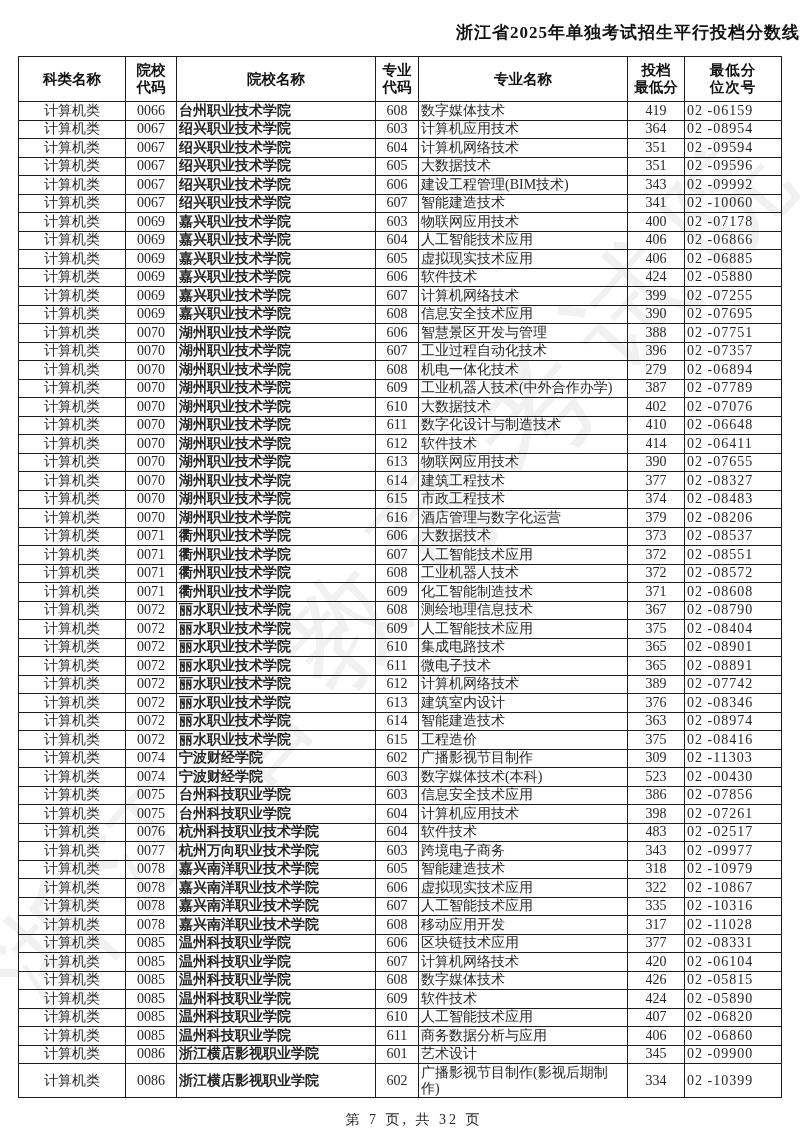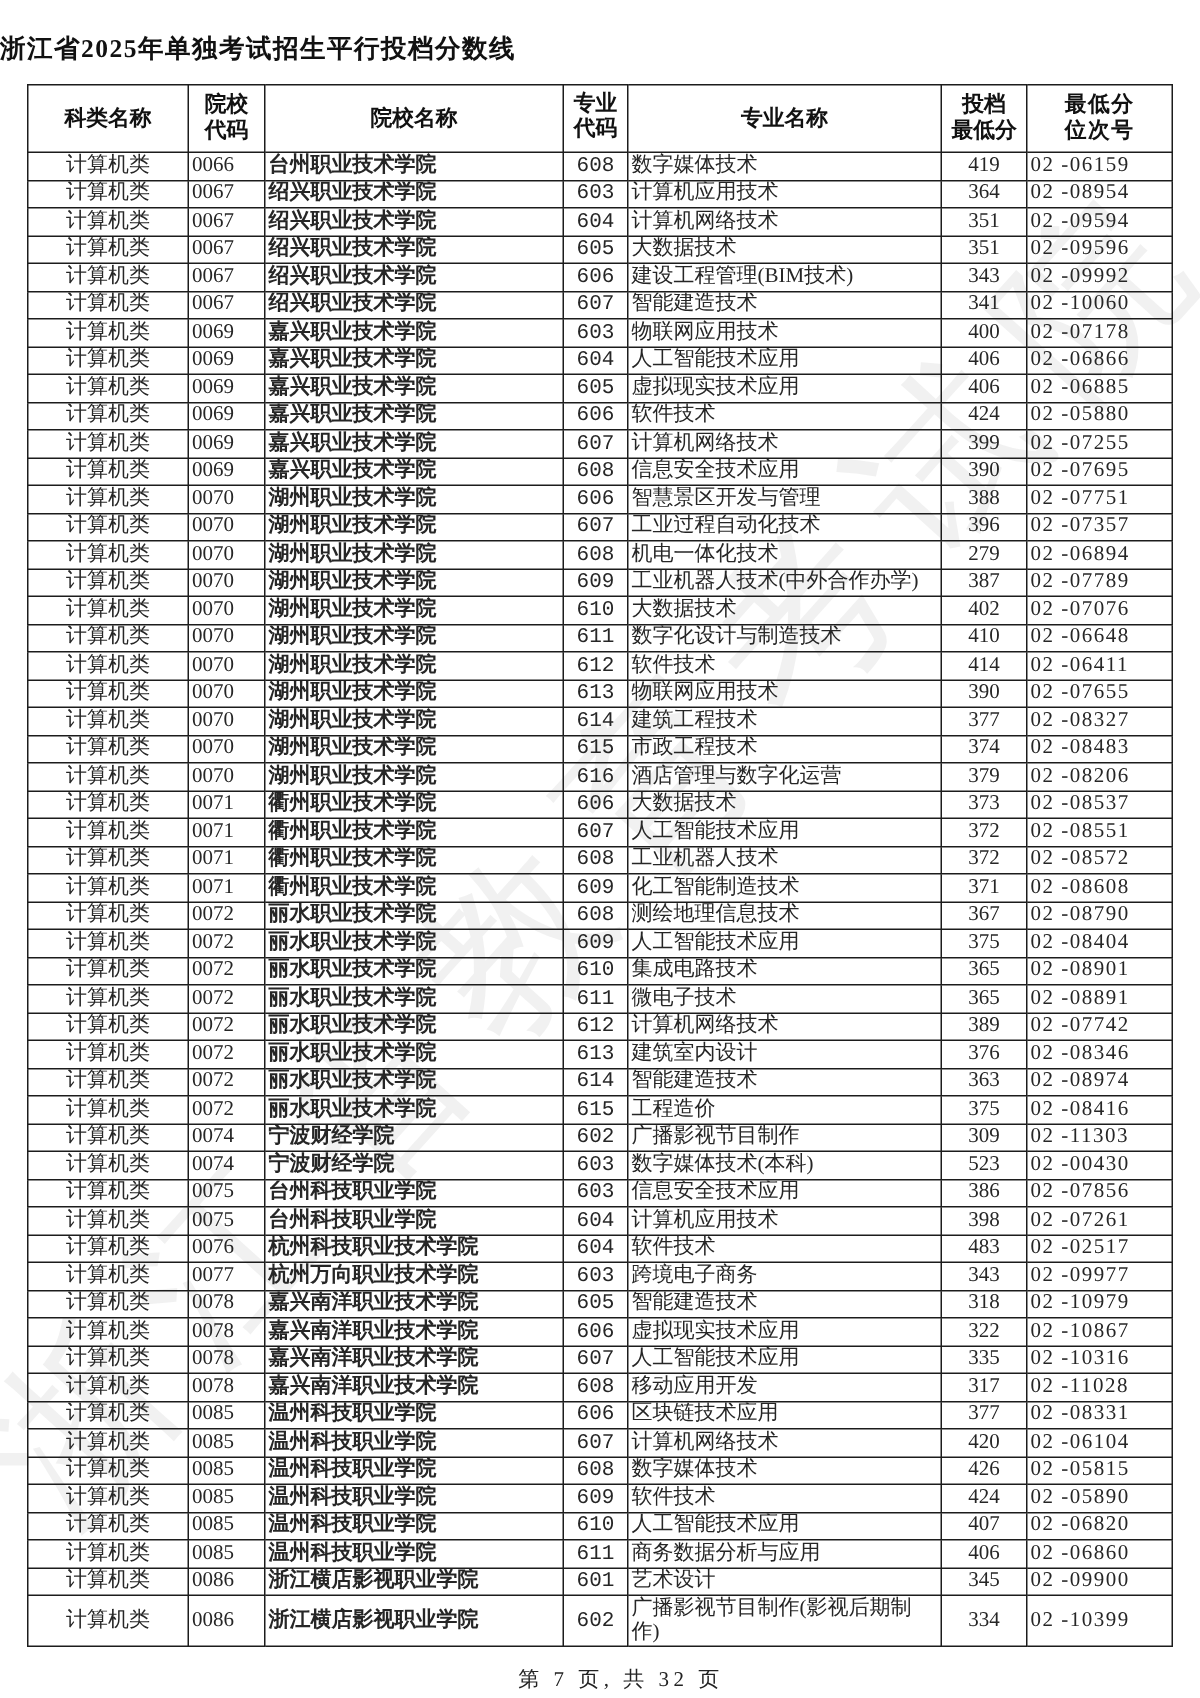--- a/index.html
+++ b/index.html
@@ -27,21 +27,21 @@
     color: rgba(120, 120, 120, 0.10);
     pointer-events: none;
     z-index: 0;
     user-select: none;
   }
   .title {
     position: relative;
     z-index: 1;
     margin: 0;
     padding-top: 21px;
-    text-align: left;
+    text-align: right;
     font-size: 17px;
     font-weight: bold;
     color: #111111;
     letter-spacing: 1px;
   }
   table.score-table {
     position: relative;
     z-index: 1;
     border-collapse: collapse;
     table-layout: fixed;
@@ -65,24 +65,24 @@
     height: 42px;
     font-size: 14.5px;
     color: #111111;
   }
   table.score-table td {
     height: 16.5px;
     padding: 0.5px 2px;
     color: #262626;
   }
   .col0 { width: 104px; text-align: center; }
-  .col1 { width: 48px;  text-align: left; }
+  .col1 { width: 48px;  text-align: center; }
   .col2 { width: 196px; text-align: left; font-weight: bold; }
   td.col2 { padding-left: 5px; }
-  .col3 { width: 40px;  text-align: center; font-family: Liberation Mono, monospace; }
+  .col3 { width: 40px;  text-align: center; }
   .col4 { width: 206px; text-align: left; }
   td.col4 { padding-left: 5px; }
   .col5 { width: 54px;  text-align: center; margin-top: 20px; }
   .col6 { width: 94px;  text-align: left; letter-spacing: 1px; }
   .footer {
     position: relative;
     z-index: 1;
     margin-top: 13px;
     text-align: center;
     font-size: 14px;

